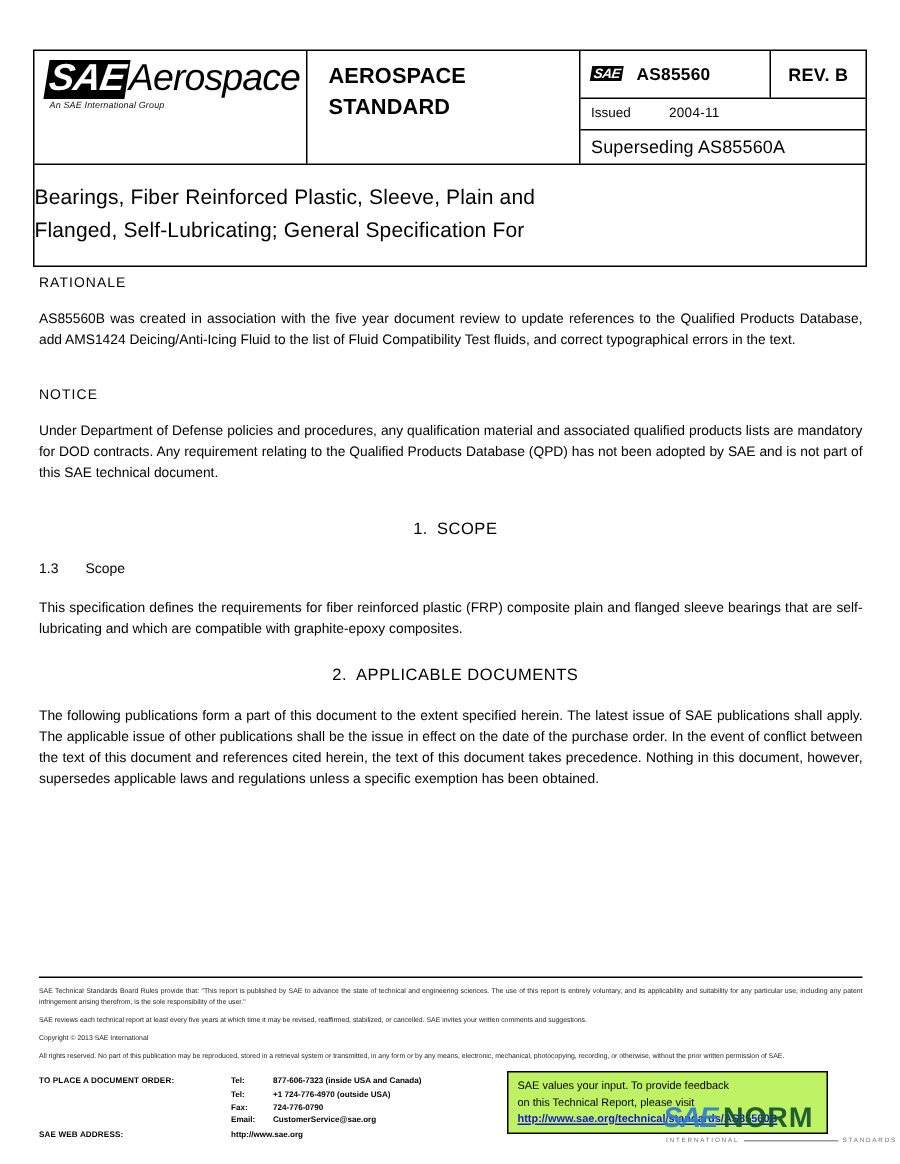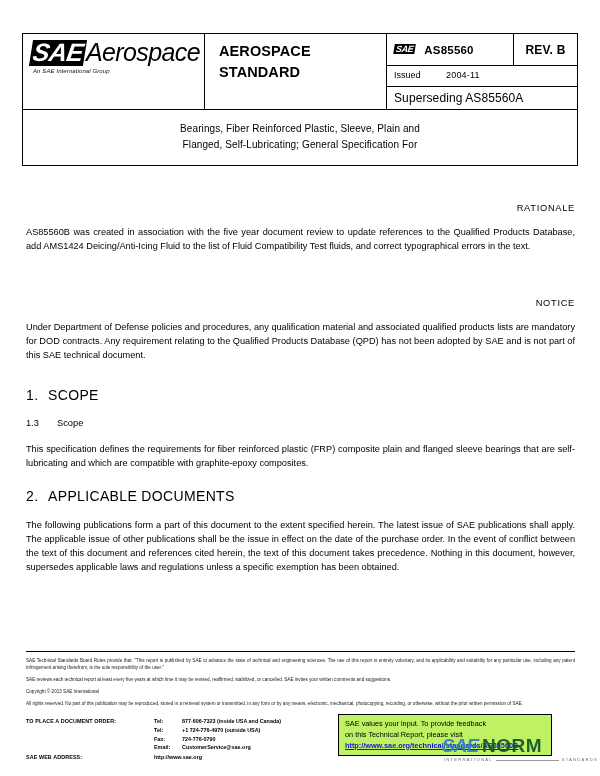--- a/index.html
+++ b/index.html
@@ -149,49 +149,48 @@
   .hdr-supersede {
     box-sizing: border-box;
     padding: 4px 0 4px 7px;
     font-size: 12px;
     letter-spacing: 0.1px;
   }
 
   .hdr-subject {
     box-sizing: border-box;
     padding: 11px 0 13px 0;
-    text-align: center;
-    font-size: 10px;
+    font-size: 14px;
     line-height: 1.55;
     letter-spacing: 0.1px;
   }
 
   
   .body-area {
     position: absolute;
     left: 26px; top: 183px;
     width: 549px;
   }
   .sec-center {
-    text-align: right;
+    text-align: left;
     font-size: 9.3px;
     letter-spacing: 0.7px;
     margin-bottom: 13px;
-    margin-top: 20px;
   }
   .para {
     font-size: 9.2px;
     line-height: 1.52;
     text-align: justify;
     margin: 0 0 17px 0;
   }
   .sec-head {
-    font-size: 14px;
+    font-size: 11px;
     letter-spacing: 0.35px;
     margin: 0 0 15px 0;
+    text-align: center;
   }
   .sec-head .num { display: inline-block; width: 22px; }
   .sub-head {
     font-size: 9.3px;
     margin: 0 0 15px 0;
   }
   .sub-head .num { display: inline-block; width: 31px; }
   .gap-lg { height: 7px; }
 
   

